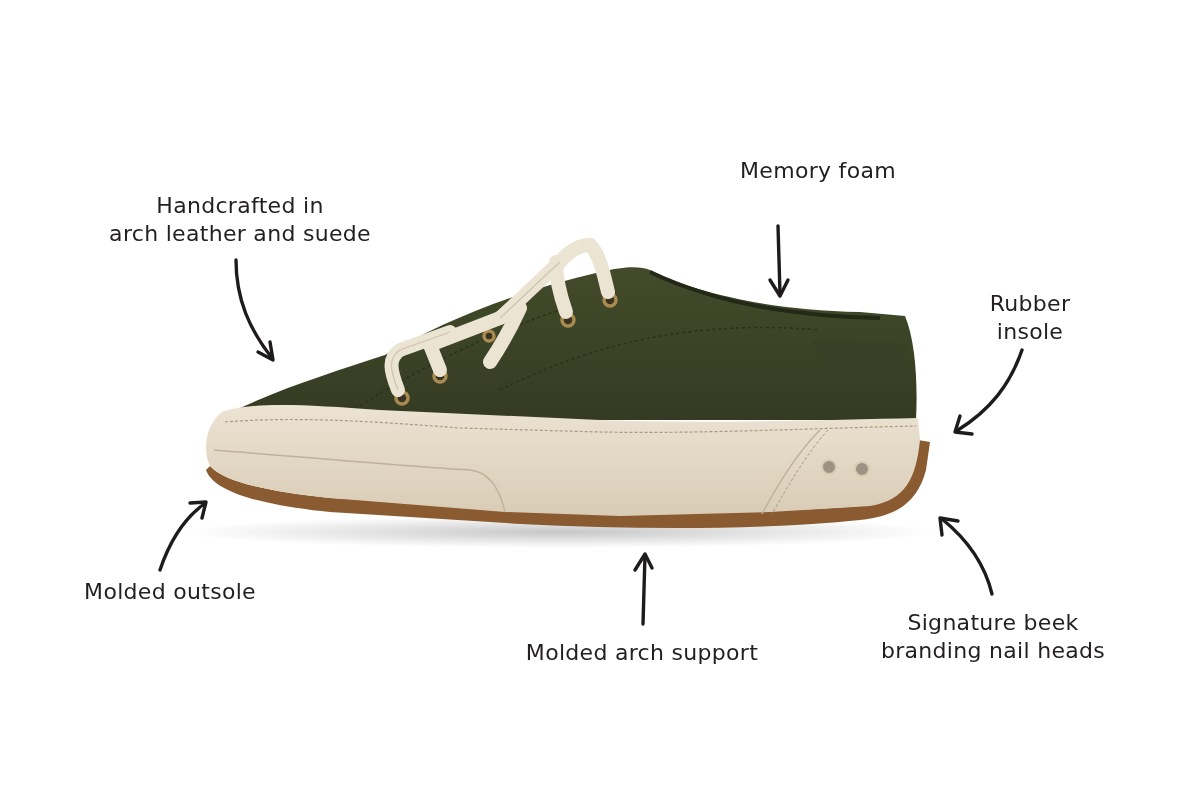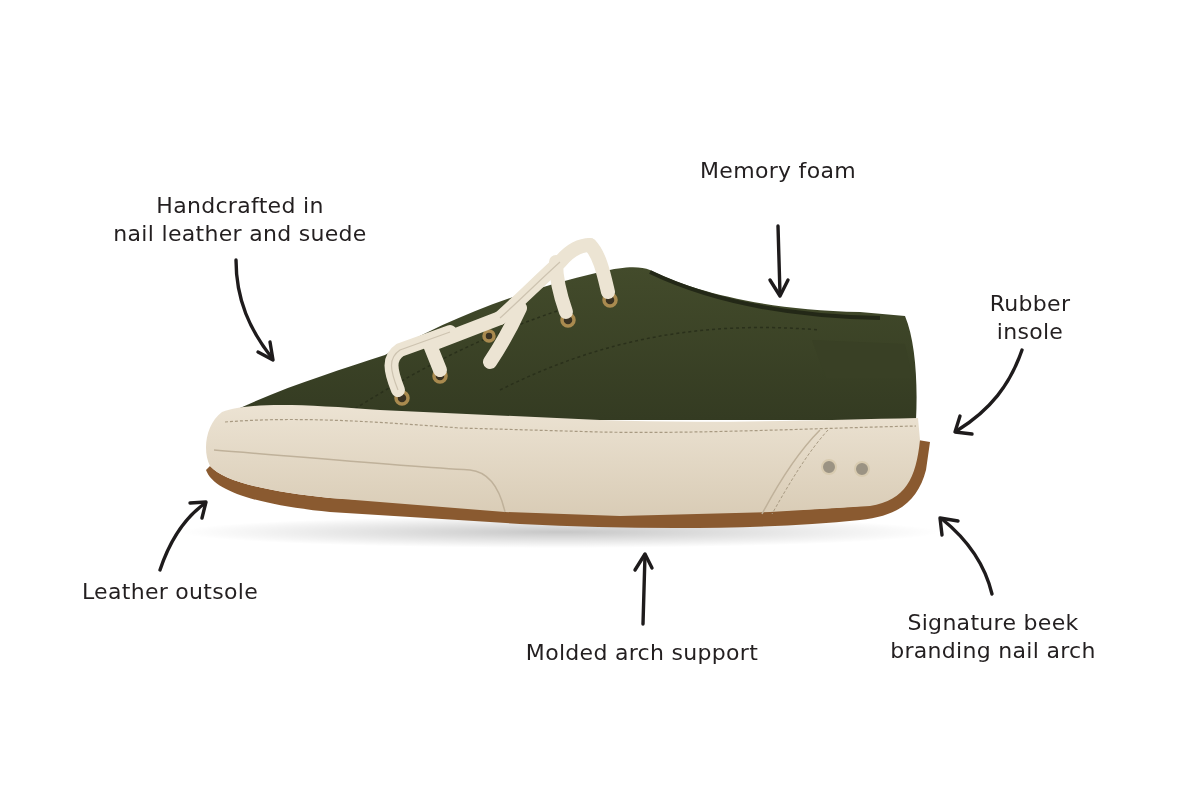--- a/index.html
+++ b/index.html
@@ -97,36 +97,36 @@
     <path d="M635 570 L645 554 L652 568"></path>
   </g>
   <g>
     <path d="M992 594 C985 565 968 540 942 519"></path>
     <path d="M942 535 L940 518 L958 521"></path>
   </g>
 </svg>
 
 <div class="label" style="left:100px; top:192px; width:280px;">
   <span>Handcrafted in</span>
-  <span>nail leather and suede</span>
+  <span>arch leather and suede</span>
 </div>
 
-<div class="label" style="left:688px; top:157px; width:180px;">
+<div class="label" style="left:728px; top:157px; width:180px;">
   <span>Memory foam</span>
 </div>
 
 <div class="label" style="left:970px; top:290px; width:120px;">
   <span>Rubber</span>
   <span>insole</span>
 </div>
 
 <div class="label" style="left:70px; top:578px; width:200px;">
-  <span>Leather outsole</span>
+  <span>Molded outsole</span>
 </div>
 
 <div class="label" style="left:510px; top:639px; width:264px;text-align:center;">
   <span>Molded arch support</span>
 </div>
 
 <div class="label" style="left:868px; top:609px; width:250px;">
   <span>Signature beek</span>
-  <span>branding nail arch</span>
+  <span>branding nail heads</span>
 </div>
 
 </body></html>

